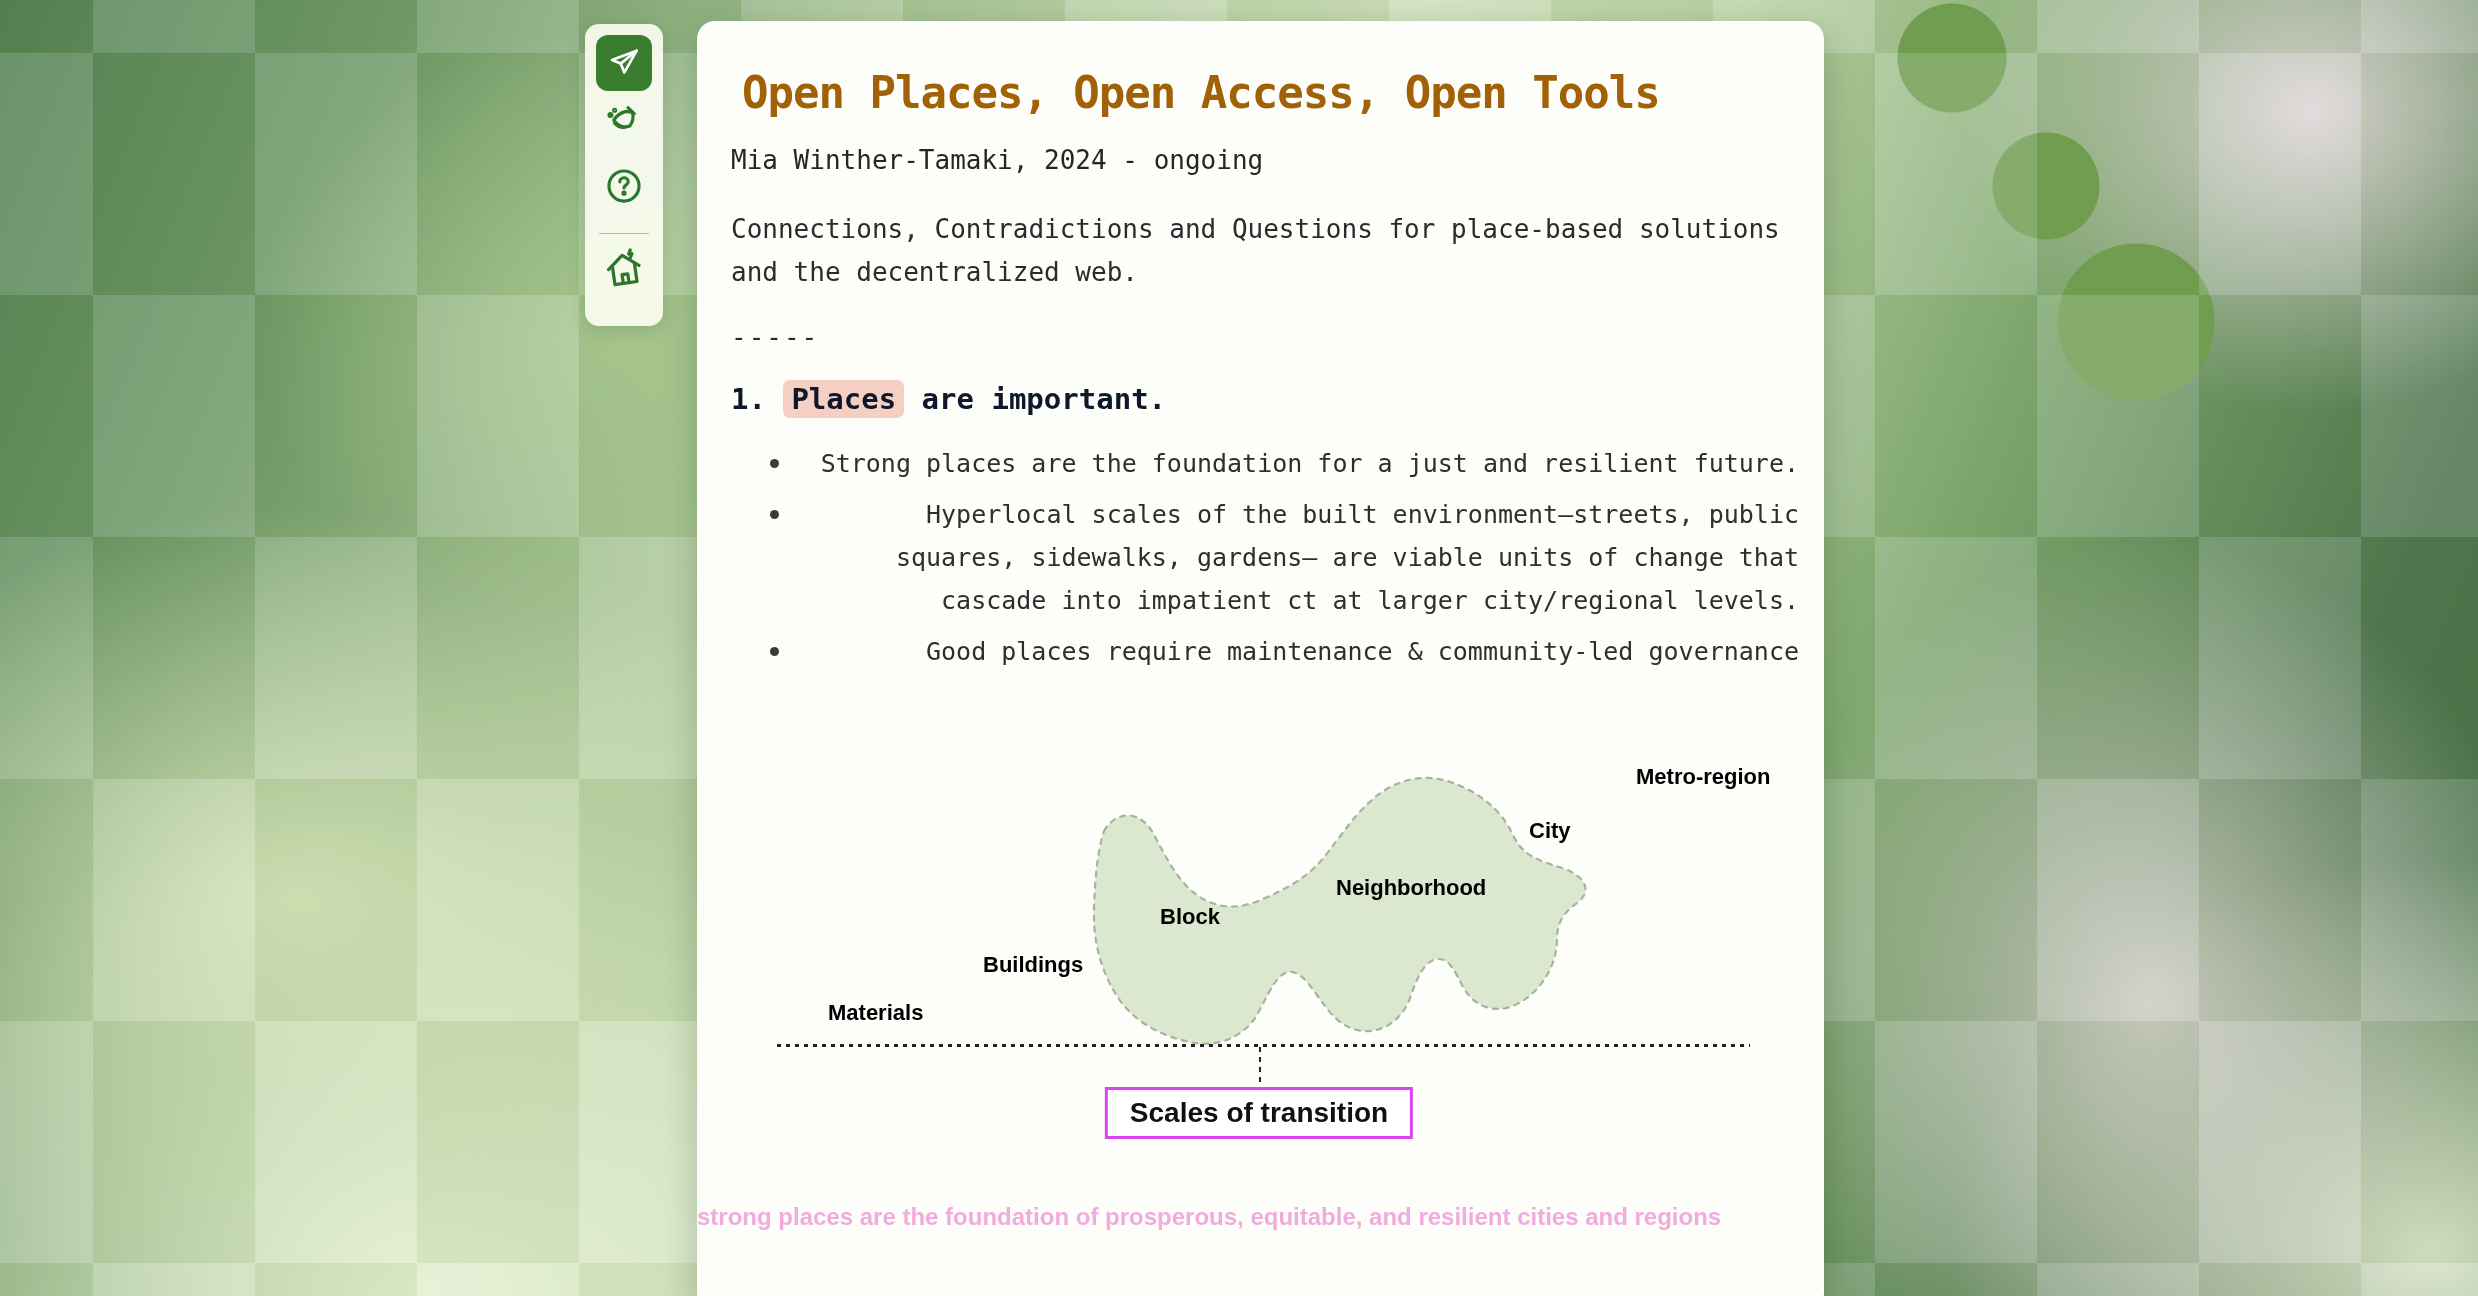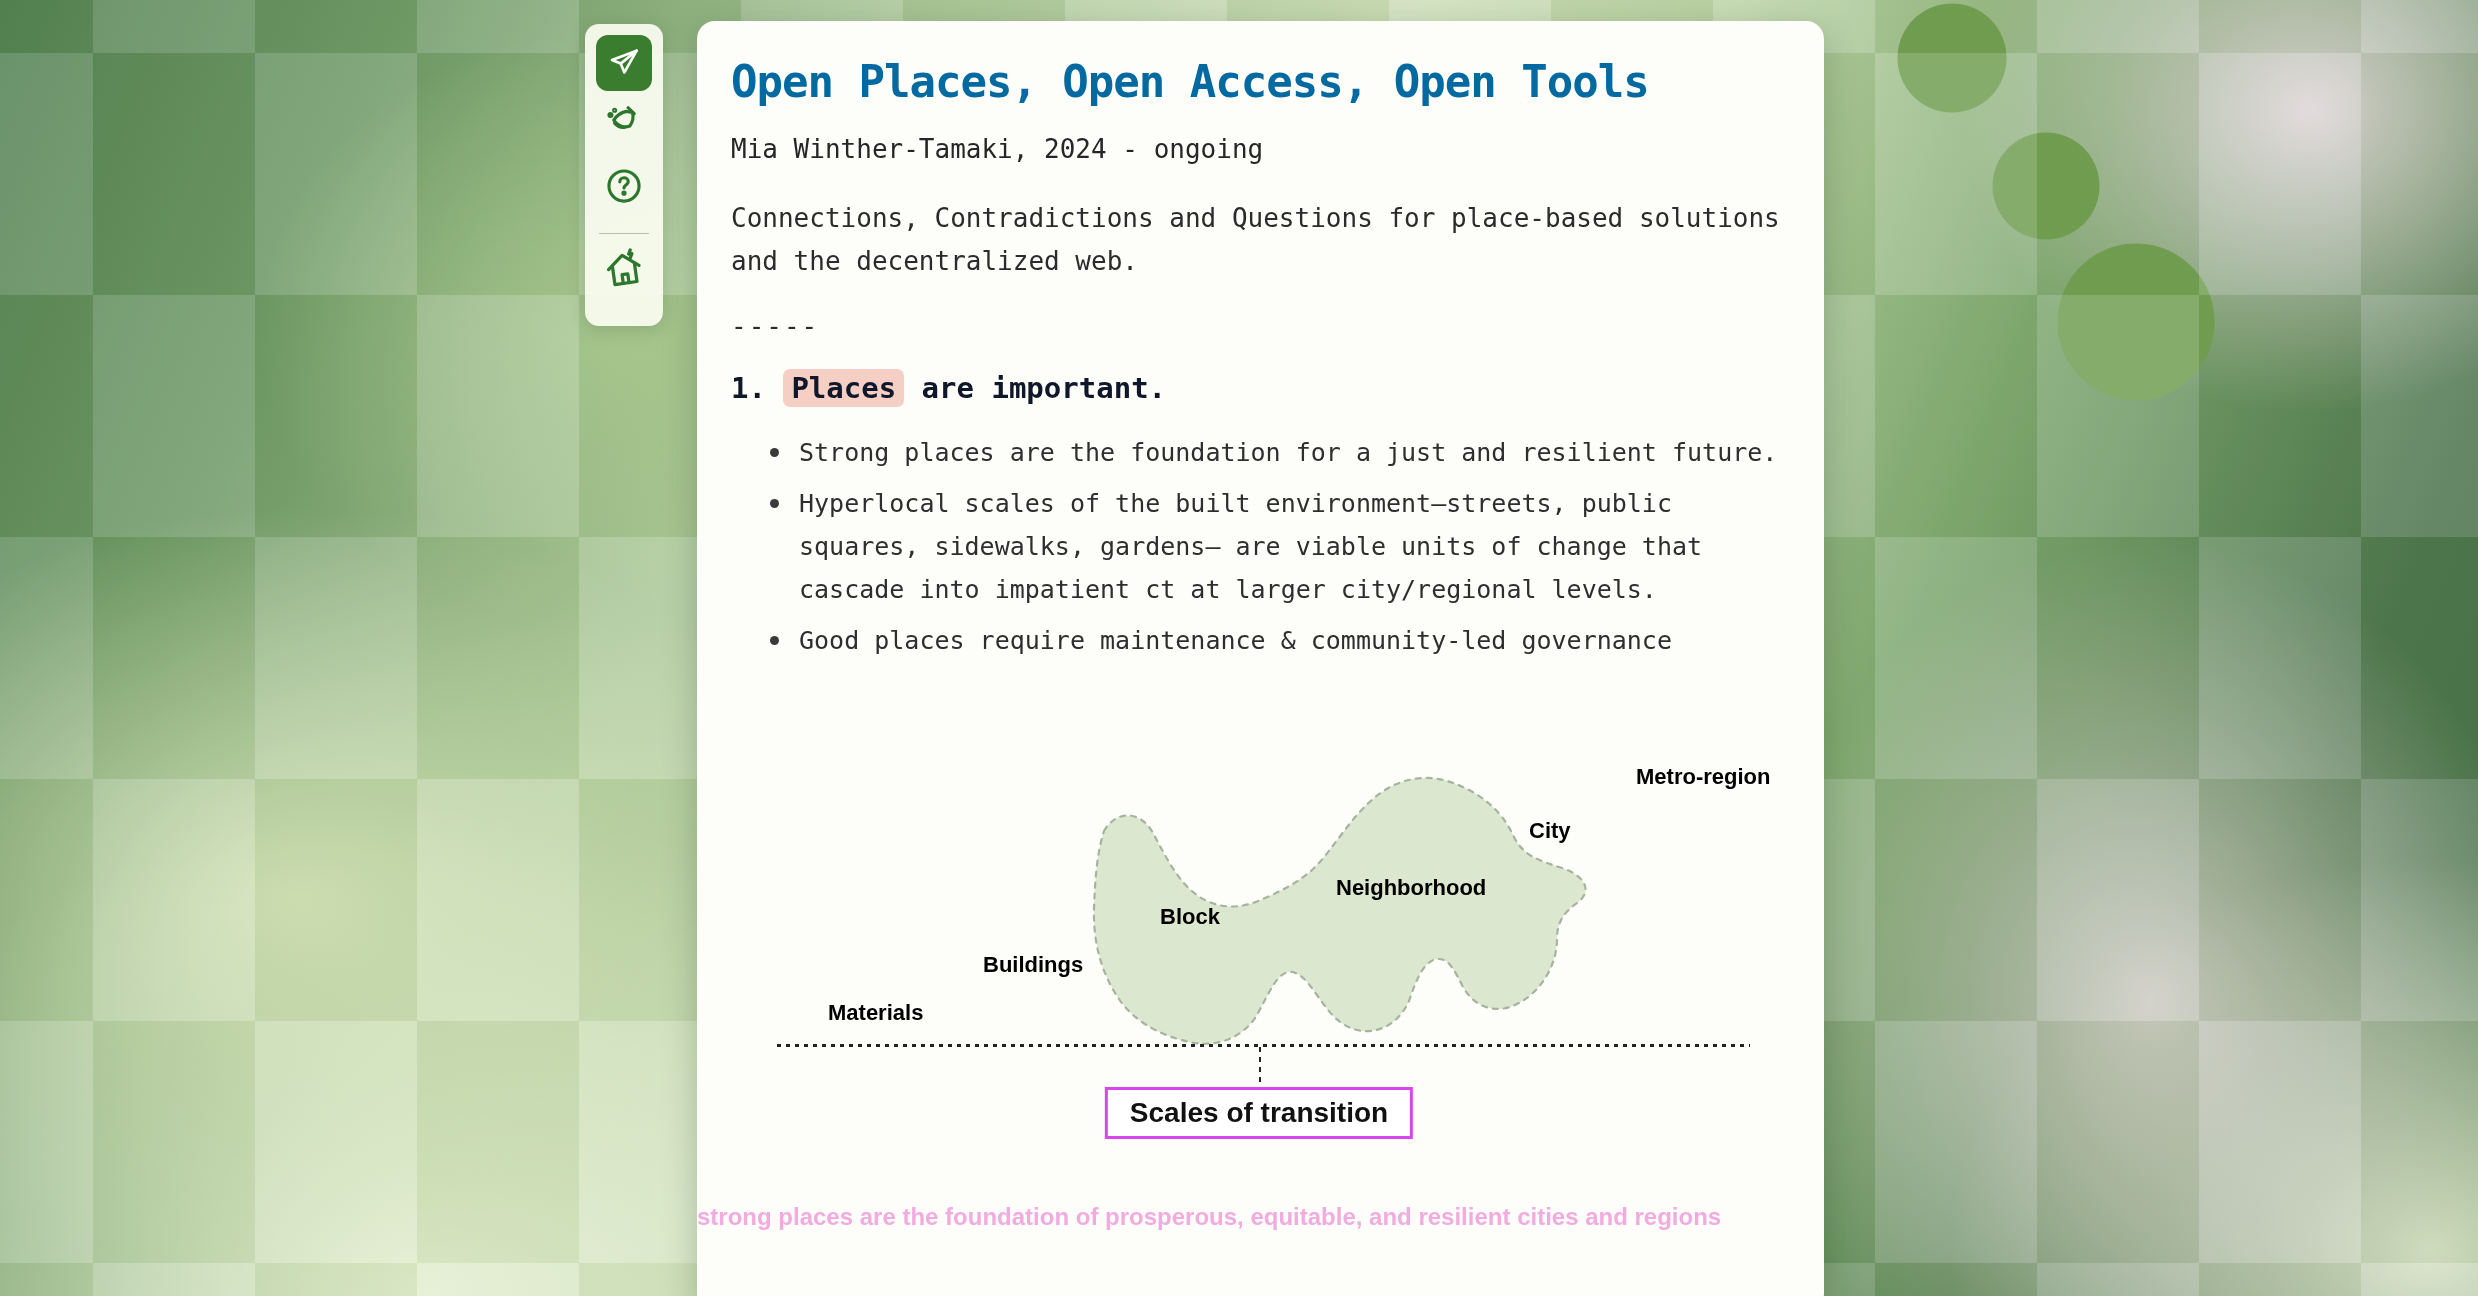--- a/index.html
+++ b/index.html
@@ -33,27 +33,27 @@
           display:flex;align-items:center;justify-content:center;}
   .tb-active{margin-top:11px;width:56px;height:56px;border-radius:12px;background:#3a7d2e;}
   .tb-plain{width:48px;height:48px;}
   .tb-divider{margin-top:22px;width:50px;height:1px;background:#b9beb2;}
 
   
   .card{position:absolute;left:697px;top:21px;width:1127px;height:1290px;
     background:#fdfdfa;border-radius:18px;
     box-shadow:0 10px 34px rgba(25,50,25,.25);}
   .card-inner{padding:37px 25px 0 34px;color:#2b2b2b;}
-  .title{margin:0;font-size:44px;line-height:1.1;font-weight:bold;color:#0369a1;letter-spacing:-1px;}
+  .title{margin:11px;font-size:44px;line-height:1.1;font-weight:bold;color:#a16207;letter-spacing:-1px;}
   .byline{margin:27px 0 0;font-size:26px;line-height:1.3;color:#262626;}
   .desc{margin:30px 0 7px;font-size:26px;line-height:43px;max-width:1068px;}
   .dashes{margin:26px 0 0;font-size:26px;line-height:34px;letter-spacing:2px;}
   .heading{margin:26px 0 0;font-size:29px;line-height:38px;font-weight:bold;color:#0f172a;}
   .hl{background:#f6cfc4;border-radius:7px;padding:2px 8px;}
-  ul.bullets{margin:24px 0 0;padding:0 0 0 68px;list-style:none;max-width:1072px;}
+  ul.bullets{margin:24px 0 0;padding:0 0 0 68px;list-style:none;max-width:1072px;text-align:right;}
   ul.bullets li{position:relative;font-size:25px;line-height:43px;margin:0 0 8px;color:#2e2e2e;}
   ul.bullets li::before{content:"";position:absolute;left:-29px;top:17px;width:9px;height:9px;
     border-radius:50%;background:#3a3a3a;}
 
   
   .diagram{position:absolute;left:0;top:714px;width:1127px;height:560px;
     font-family:"Liberation Sans",sans-serif;}
   .blob-svg{position:absolute;left:352px;top:26px;}
   .dlabel{position:absolute;font-weight:bold;font-size:22px;color:#000000;white-space:nowrap;}
   .baseline{position:absolute;left:80px;top:309px;width:973px;height:3px;

